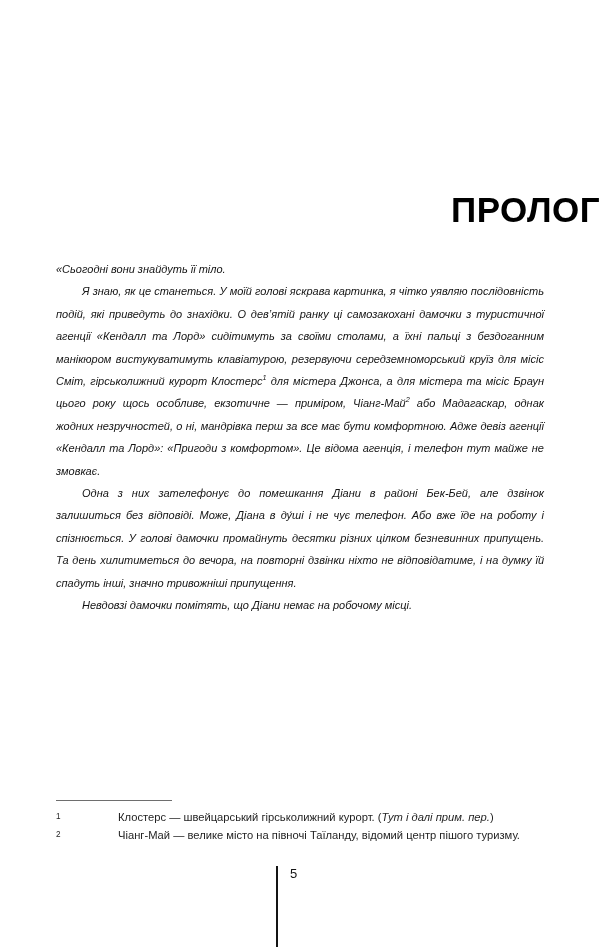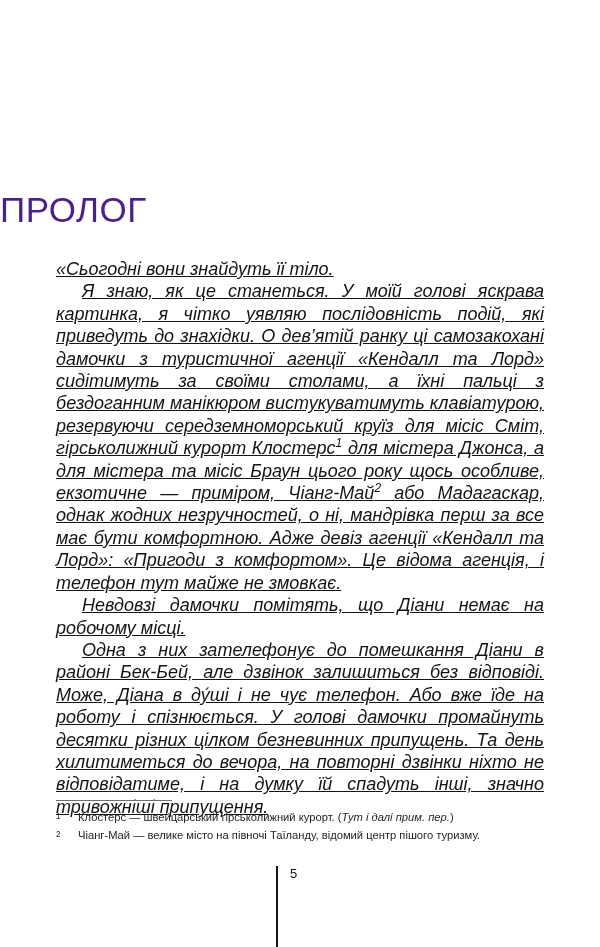--- a/index.html
+++ b/index.html
@@ -23,41 +23,40 @@
     inset: 0;
     background: #ffffff;
   }
 
   
   .chapter-title {
     position: absolute;
     left: 0;
     right: 0;
     top: 168px;
-    text-align: left;
+    text-align: right;
     font-size: 35px;
-    font-weight: 400;
+    font-weight: 700;
     letter-spacing: 0.5px;
-    color: #4c1d95;
+    color: #000000;
     line-height: 1.1;
   }
 
   
   .body-text {
     position: absolute;
     left: 56px;
     top: 258px;
     width: 488px;
     font-style: italic;
-    font-size: 18px;
+    font-size: 11px;
     line-height: 22.4px;
     text-align: justify;
     text-justify: inter-word;
     color: #141414;
-    text-decoration: underline;
   }
   .body-text p {
     margin: 0;
     text-indent: 26px;
   }
   .body-text p.no-indent {
     text-indent: 0;
   }
   .fn-ref {
     font-size: 0.66em;
@@ -92,20 +91,21 @@
     width: 22px;
     flex: 0 0 22px;
     font-size: 8.2px;
     line-height: 13px;
     padding-top: 1px;
     color: #1f1f1f;
   }
   .footnote-body {
     flex: 1 1 auto;
     white-space: nowrap;
+    margin-left: 40px;
   }
   .footnote-body em {
     font-style: italic;
   }
 
   
   .gutter-line {
     position: absolute;
     left: 276px;
     top: 866px;
@@ -129,23 +129,23 @@
 <div class="page">
 
   <h1 class="chapter-title">ПРОЛОГ</h1>
 
   <div class="body-text">
 
     <p class="no-indent">«Сьогодні вони знайдуть її тіло.</p>
 
     <p><span>Я знаю, як це станеться. У моїй голові яскрава картинка, я чітко уявляю послідовність подій, які приведуть до знахідки. О дев’ятій ранку ці самозакохані дамочки з туристичної агенції «Кендалл та Лорд» сидітимуть за своїми столами, а їхні пальці з бездоганним манікюром вистукуватимуть клавіатурою, резервуючи середземноморський круїз для місіс Сміт, гірськолижний курорт Клостерс</span><sup class="fn-ref">1</sup><span> для містера Джонса, а для містера та місіс Браун цього року щось особливе, екзотичне — приміром, Чіанг-Май</span><sup class="fn-ref">2</sup><span> або Мадагаскар, однак жодних незручностей, о ні, мандрівка перш за все має бути комфортною. Адже девіз агенції «Кендалл та Лорд»: «Пригоди з комфортом». Це відома агенція, і телефон тут майже не змовкає.</span></p>
 
+    <p>Одна з них зателефонує до помешкання Діани в районі Бек-Бей, але дзвінок залишиться без відповіді. Може, Діана в ду́ші і не чує телефон. Або вже їде на роботу і спізнюється. У голові дамочки промайнуть десятки різних цілком безневинних припущень. Та день хилитиметься до вечора, на повторні дзвінки ніхто не відповідатиме, і на думку їй спадуть інші, значно тривожніші припущення.</p>
+
     <p>Невдовзі дамочки помітять, що Діани немає на робочому місці.</p>
-
-    <p>Одна з них зателефонує до помешкання Діани в районі Бек-Бей, але дзвінок залишиться без відповіді. Може, Діана в ду́ші і не чує телефон. Або вже їде на роботу і спізнюється. У голові дамочки промайнуть десятки різних цілком безневинних припущень. Та день хилитиметься до вечора, на повторні дзвінки ніхто не відповідатиме, і на думку їй спадуть інші, значно тривожніші припущення.</p>
 
 
   </div>
 
   <div class="footnotes">
     <div class="footnote-rule"></div>
 
     <div class="footnote-row">
       <span class="footnote-marker">1</span>
       <span class="footnote-body"><span>Клостерс — швейцарський гірськолижний курорт. (</span><em>Тут і далі прим. пер.</em><span>)</span></span>

